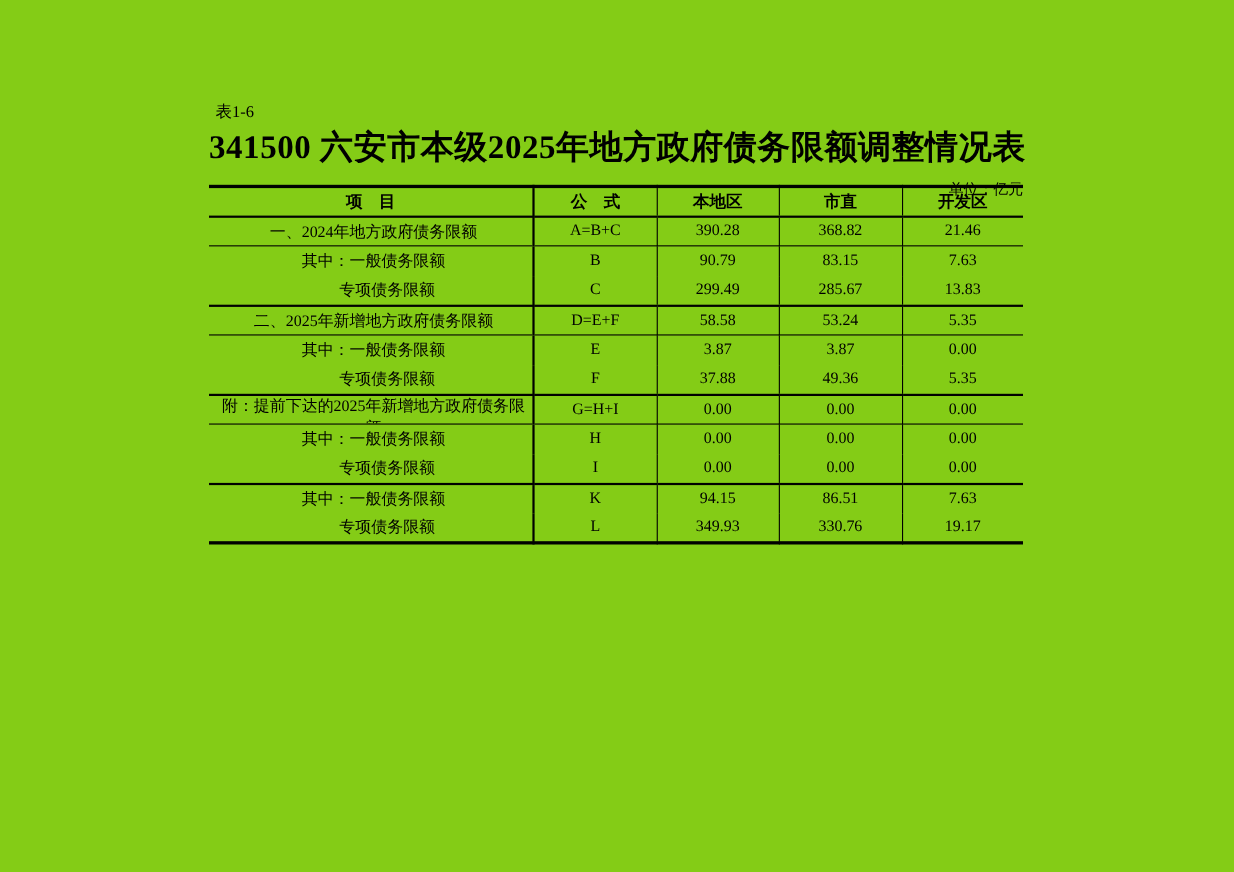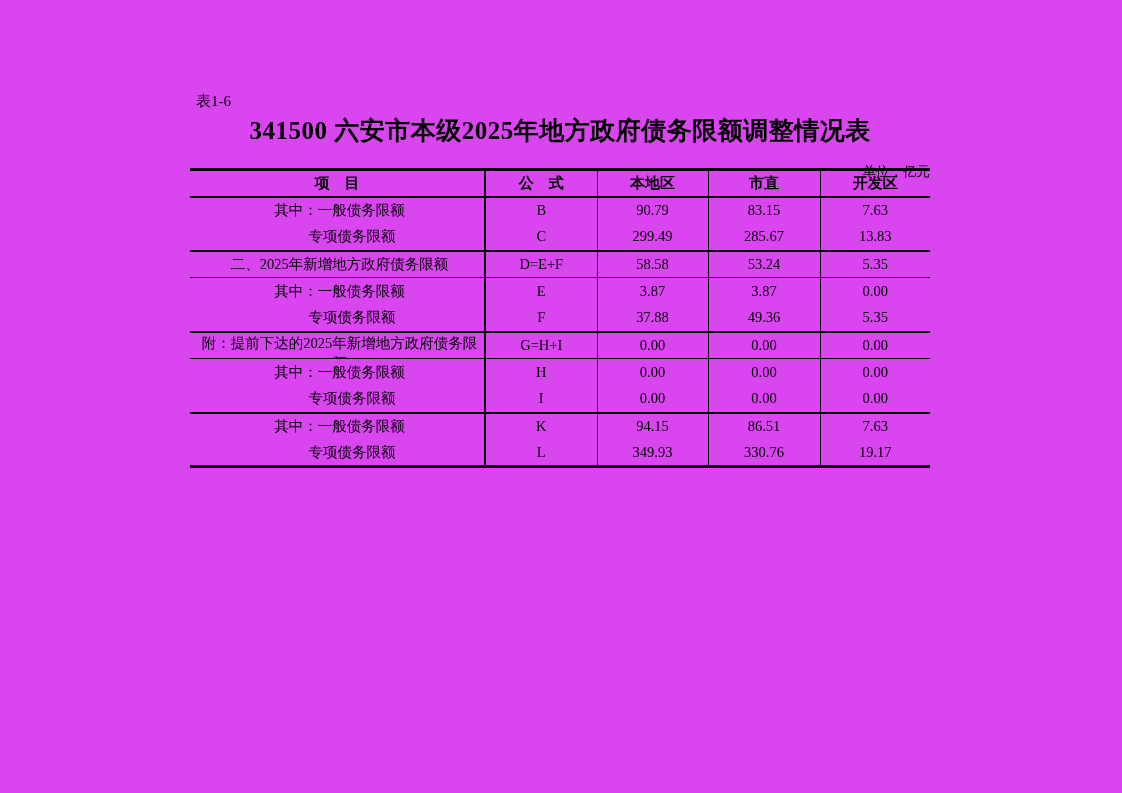--- a/index.html
+++ b/index.html
@@ -1,28 +1,28 @@
 <!DOCTYPE html>
 <html><head>
 <meta charset="utf-8">
 <style>
   * { margin:0; padding:0; box-sizing:border-box; }
   html,body { background:#fff; }
   .page {
-    position:relative; width:1122px; height:793px; background:#d946ef;
+    position:relative; width:1122px; height:793px; background:#84cc16;
     font-family:"Liberation Serif","DejaVu Serif",serif; color:#000;
     overflow:hidden;
   }
   .table-label {
     position:absolute; left:196px; top:92px;
     font-size:15px;
   }
   .doc-title {
     position:absolute; left:190px; top:114px; width:740px;
-    text-align:center; font-size:25px; font-weight:bold; letter-spacing:0.5px;
+    text-align:center; font-size:30px; font-weight:bold; letter-spacing:0.5px;
     white-space:nowrap;
   }
   .unit-label {
     position:absolute; left:190px; top:163px; width:740px;
     text-align:right; font-size:13.5px;
   }
   .main-table {
     position:absolute; left:190px; top:168px; width:740px;
     border-collapse:collapse; table-layout:fixed;
     border-top:3px solid #000; border-bottom:3.5px solid #000;
@@ -73,20 +73,27 @@
     <thead>
       <tr>
         <th class="c1">项　目</th>
         <th class="c2">公　式</th>
         <th class="c3">本地区</th>
         <th class="c4">市直</th>
         <th class="c5">开发区</th>
       </tr>
     </thead>
     <tbody>
+      <tr class="bb-thin">
+        <td class="c1">一、2024年地方政府债务限额</td>
+        <td class="c2">A=B+C</td>
+        <td class="c3">390.28</td>
+        <td class="c4">368.82</td>
+        <td class="c5">21.46</td>
+      </tr>
       <tr>
         <td class="c1">其中：一般债务限额</td>
         <td class="c2">B</td>
         <td class="c3">90.79</td>
         <td class="c4">83.15</td>
         <td class="c5">7.63</td>
       </tr>
       <tr class="indent bb-thick">
         <td class="c1">专项债务限额</td>
         <td class="c2">C</td>

